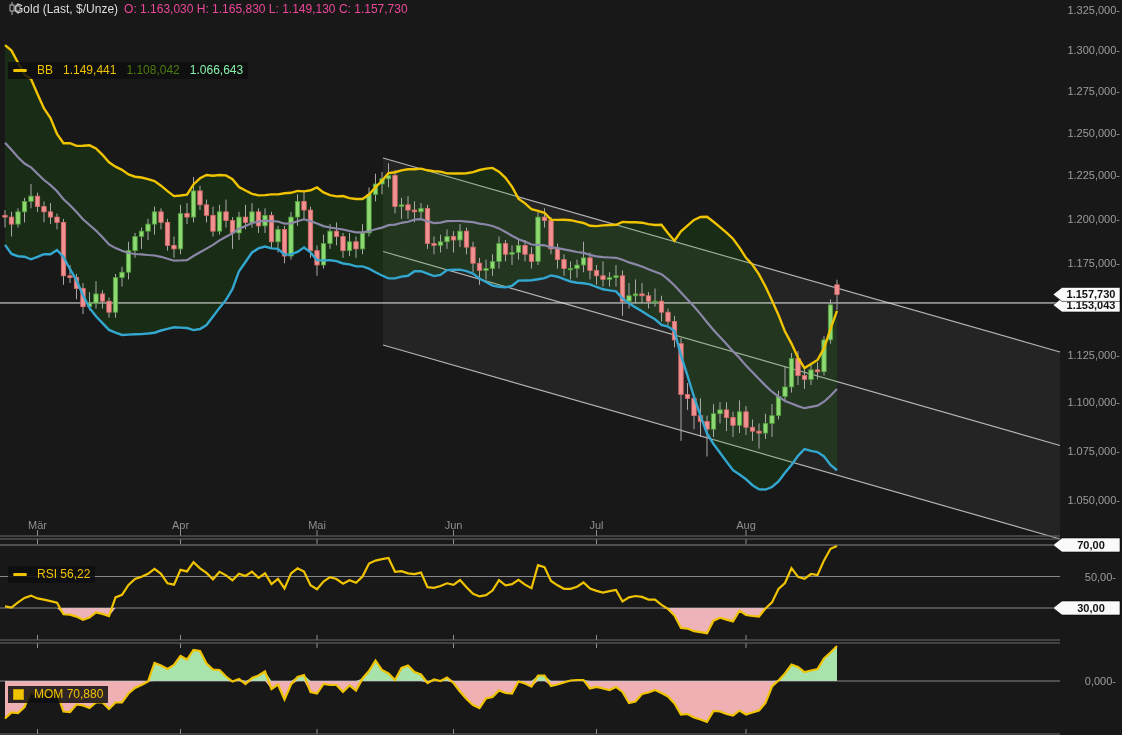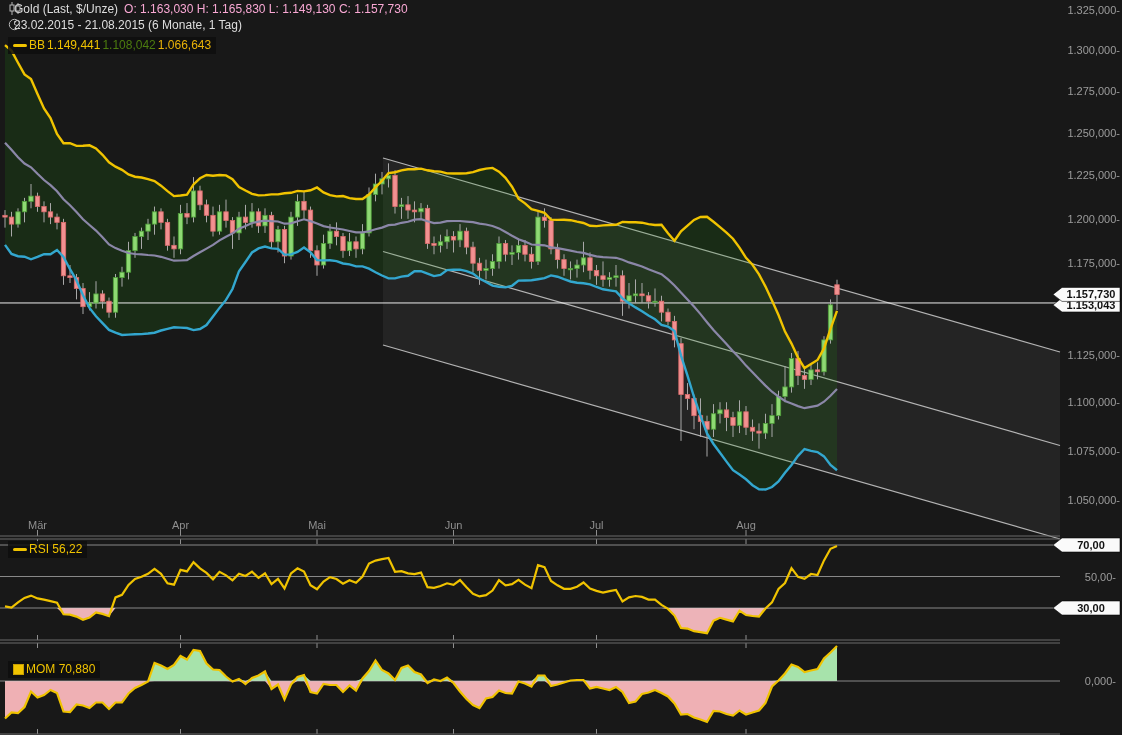--- a/index.html
+++ b/index.html
@@ -1,26 +1,26 @@
 <!DOCTYPE html>
 <html><head>
 <meta charset="utf-8">
 <style>
   html,body{margin:0;padding:0;background:#181818;}
   .root{position:relative;width:1122px;height:735px;background:#181818;overflow:hidden;
         font-family:"Liberation Sans",sans-serif;}
   svg{position:absolute;left:0;top:0;}
   .legend{position:absolute;display:flex;align-items:center;gap:6px;font-size:12px;
           color:#c9c9c9;white-space:nowrap;line-height:15px;}
-  .legend .box{background:rgba(14,14,14,.85);padding:1px 5px;display:flex;gap:2px;align-items:center;}
+  .legend .box{background:rgba(14,14,14,.85);padding:1px 5px;display:flex;gap:10px;align-items:center;margin-top:25px;}
   .ico{display:inline-block;}
   .dash{width:14px;height:3px;border-radius:2px;background:#f0c300;}
   .sq{width:9px;height:9px;background:#f0c300;border:1px solid #c89e00;}
-  .t-white{color:#dedede;} .t-gray{color:#f9a8d4;} .t-yel{color:#f0c300;}
-  .t-pur{color:#4d7c0f;} .t-cyan{color:#eab308;}
+  .t-white{color:#dedede;} .t-gray{color:#ec4899;} .t-yel{color:#f0c300;}
+  .t-pur{color:#4d7c0f;} .t-cyan{color:#86efac;}
 </style>
 </head>
 <body>
 <div class="root">
 
 <svg id="chart" width="1122" height="735">
       <rect x="0" y="0" width="1122" height="735" fill="#181818"></rect>
       <polygon points="383,158 1060,352.0282 1060,539.0282 383,345" fill="rgba(255,255,255,0.055)"></polygon>
       <line x1="383" y1="158" x2="1060" y2="352.0282" stroke="rgba(230,230,230,0.75)" stroke-width="1.2"></line>
       <line x1="383" y1="251.5" x2="1060" y2="445.5282" stroke="rgba(230,230,230,0.75)" stroke-width="1.2"></line>
@@ -369,30 +369,20 @@
             <rect x="2" y="3" width="4" height="6" fill="#181818"></rect>
       <line x1="10" y1="1" x2="10" y2="12"></line>
             <rect x="8" y="4" width="4" height="5" fill="#181818"></rect>
     </g>
         </svg>
   </span>
   <span class="t-white">Gold (Last, $/Unze)</span>
   <span class="t-gray">O: 1.163,030  H: 1.165,830  L: 1.149,130  C: 1.157,730</span>
 </div>
 
-<div class="legend" style="left:8px;top:18px;">
-  <span class="ico">
-    <svg width="13" height="13">
-          <circle cx="6.5" cy="6.5" r="5.2" stroke="#b8b8b8" fill="none"></circle>
-      <line x1="6.5" y1="6.5" x2="6.5" y2="3.2" stroke="#b8b8b8"></line>
-      <line x1="6.5" y1="6.5" x2="9" y2="7.5" stroke="#b8b8b8"></line>
-        </svg>
-  </span>
-  <span class="t-white">23.02.2015 - 21.08.2015 (6 Monate, 1 Tag)</span>
-</div>
 
 <div class="legend" style="left:8px;top:37px;">
   <span class="box">
     <span class="dash ico"></span>
     <span class="t-yel">BB</span>
     <span class="t-yel">1.149,441</span>
     <span class="t-pur">1.108,042</span>
     <span class="t-cyan">1.066,643</span>
   </span>
 </div>

